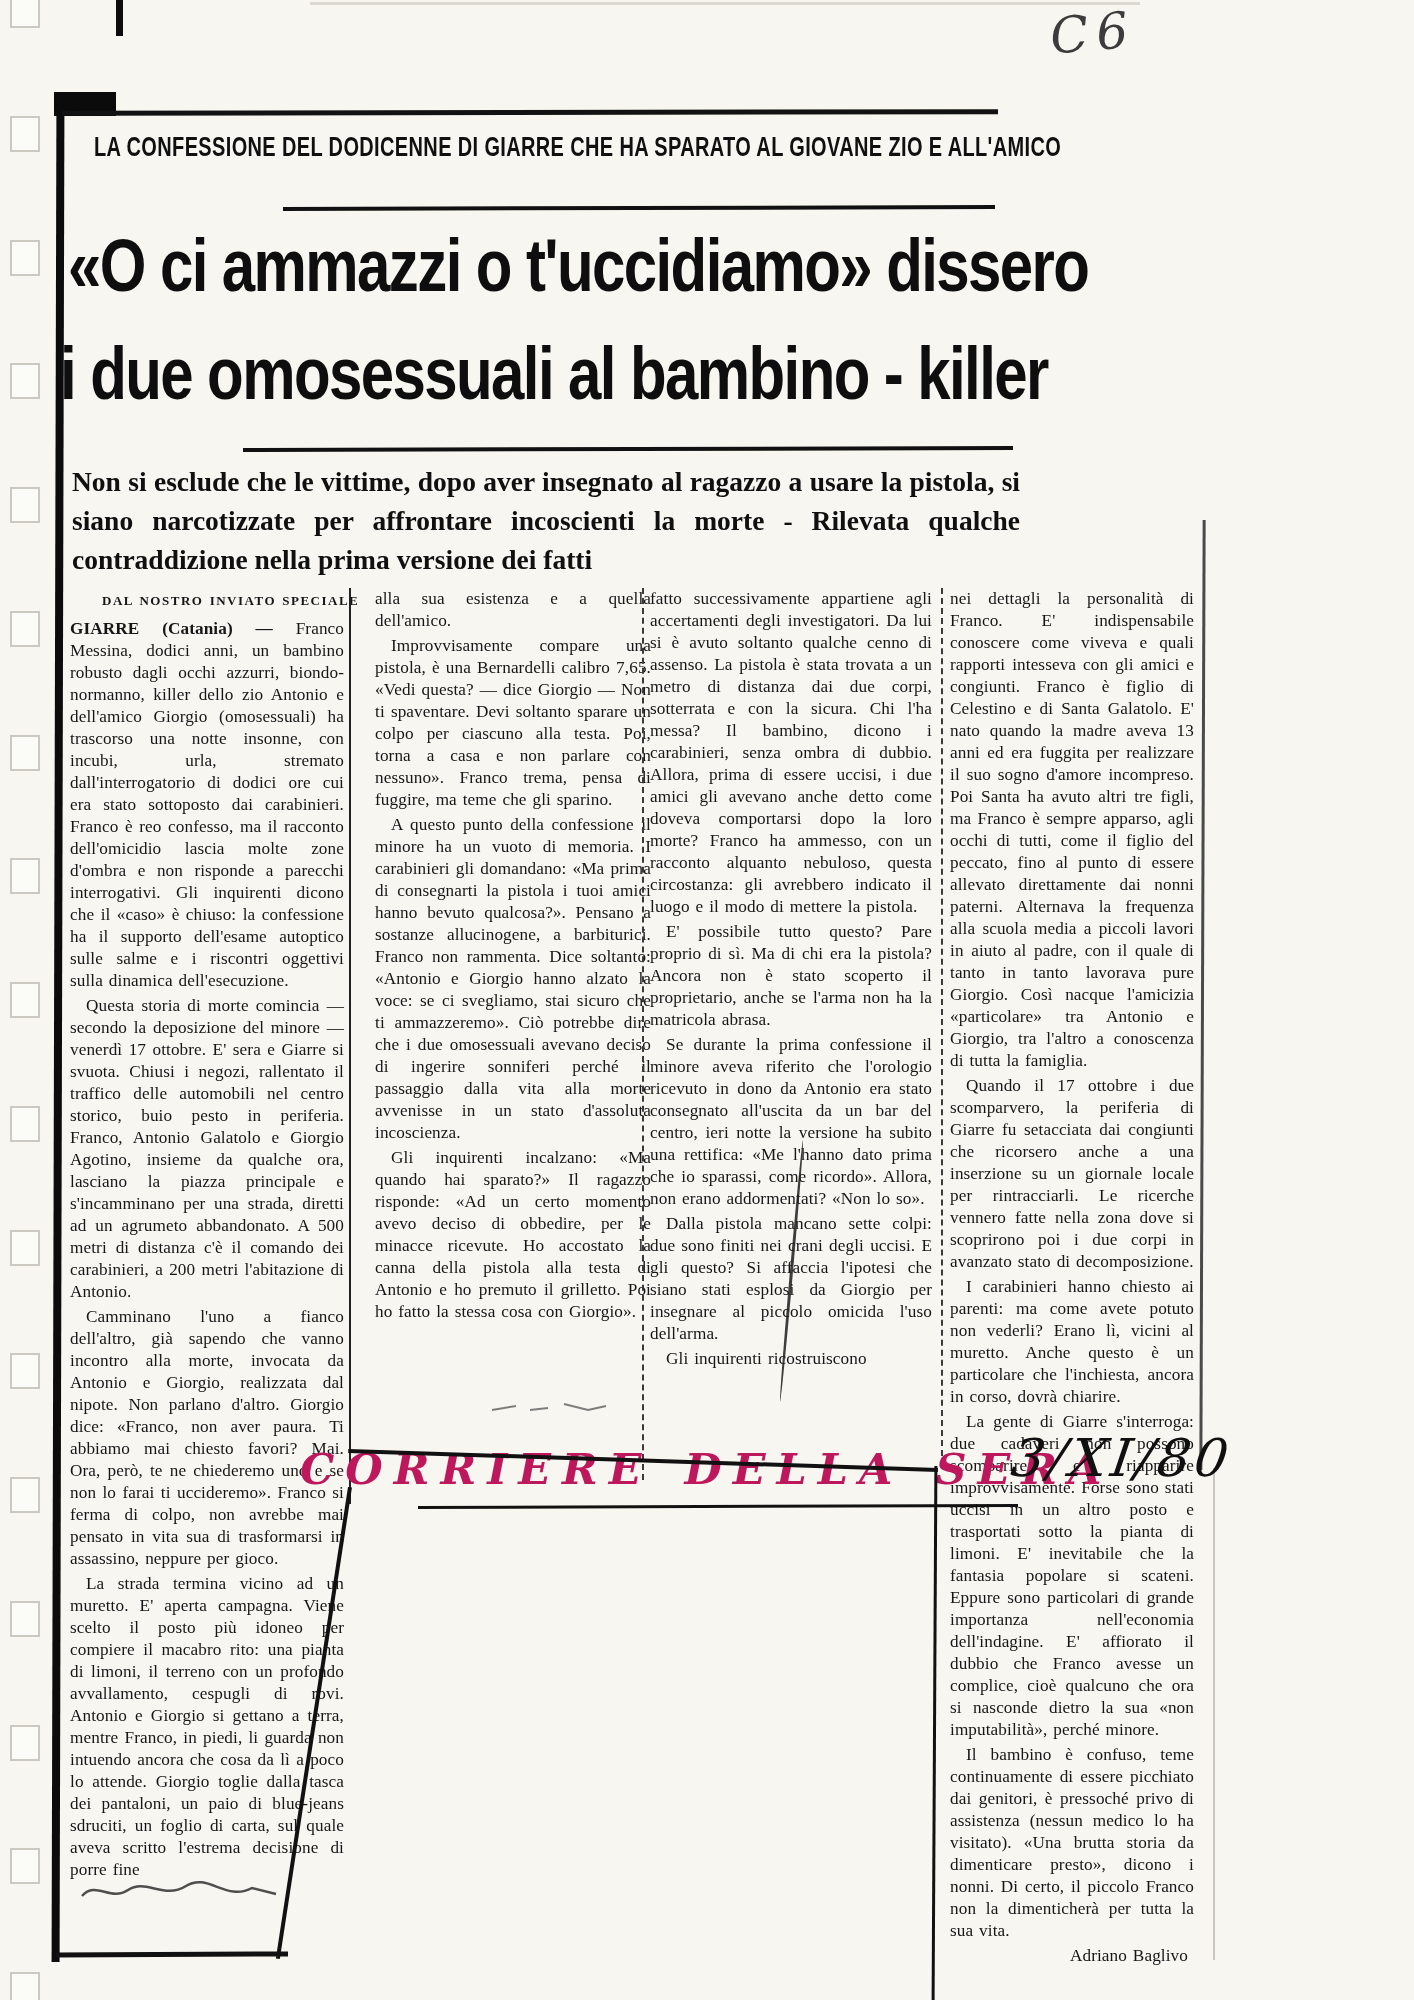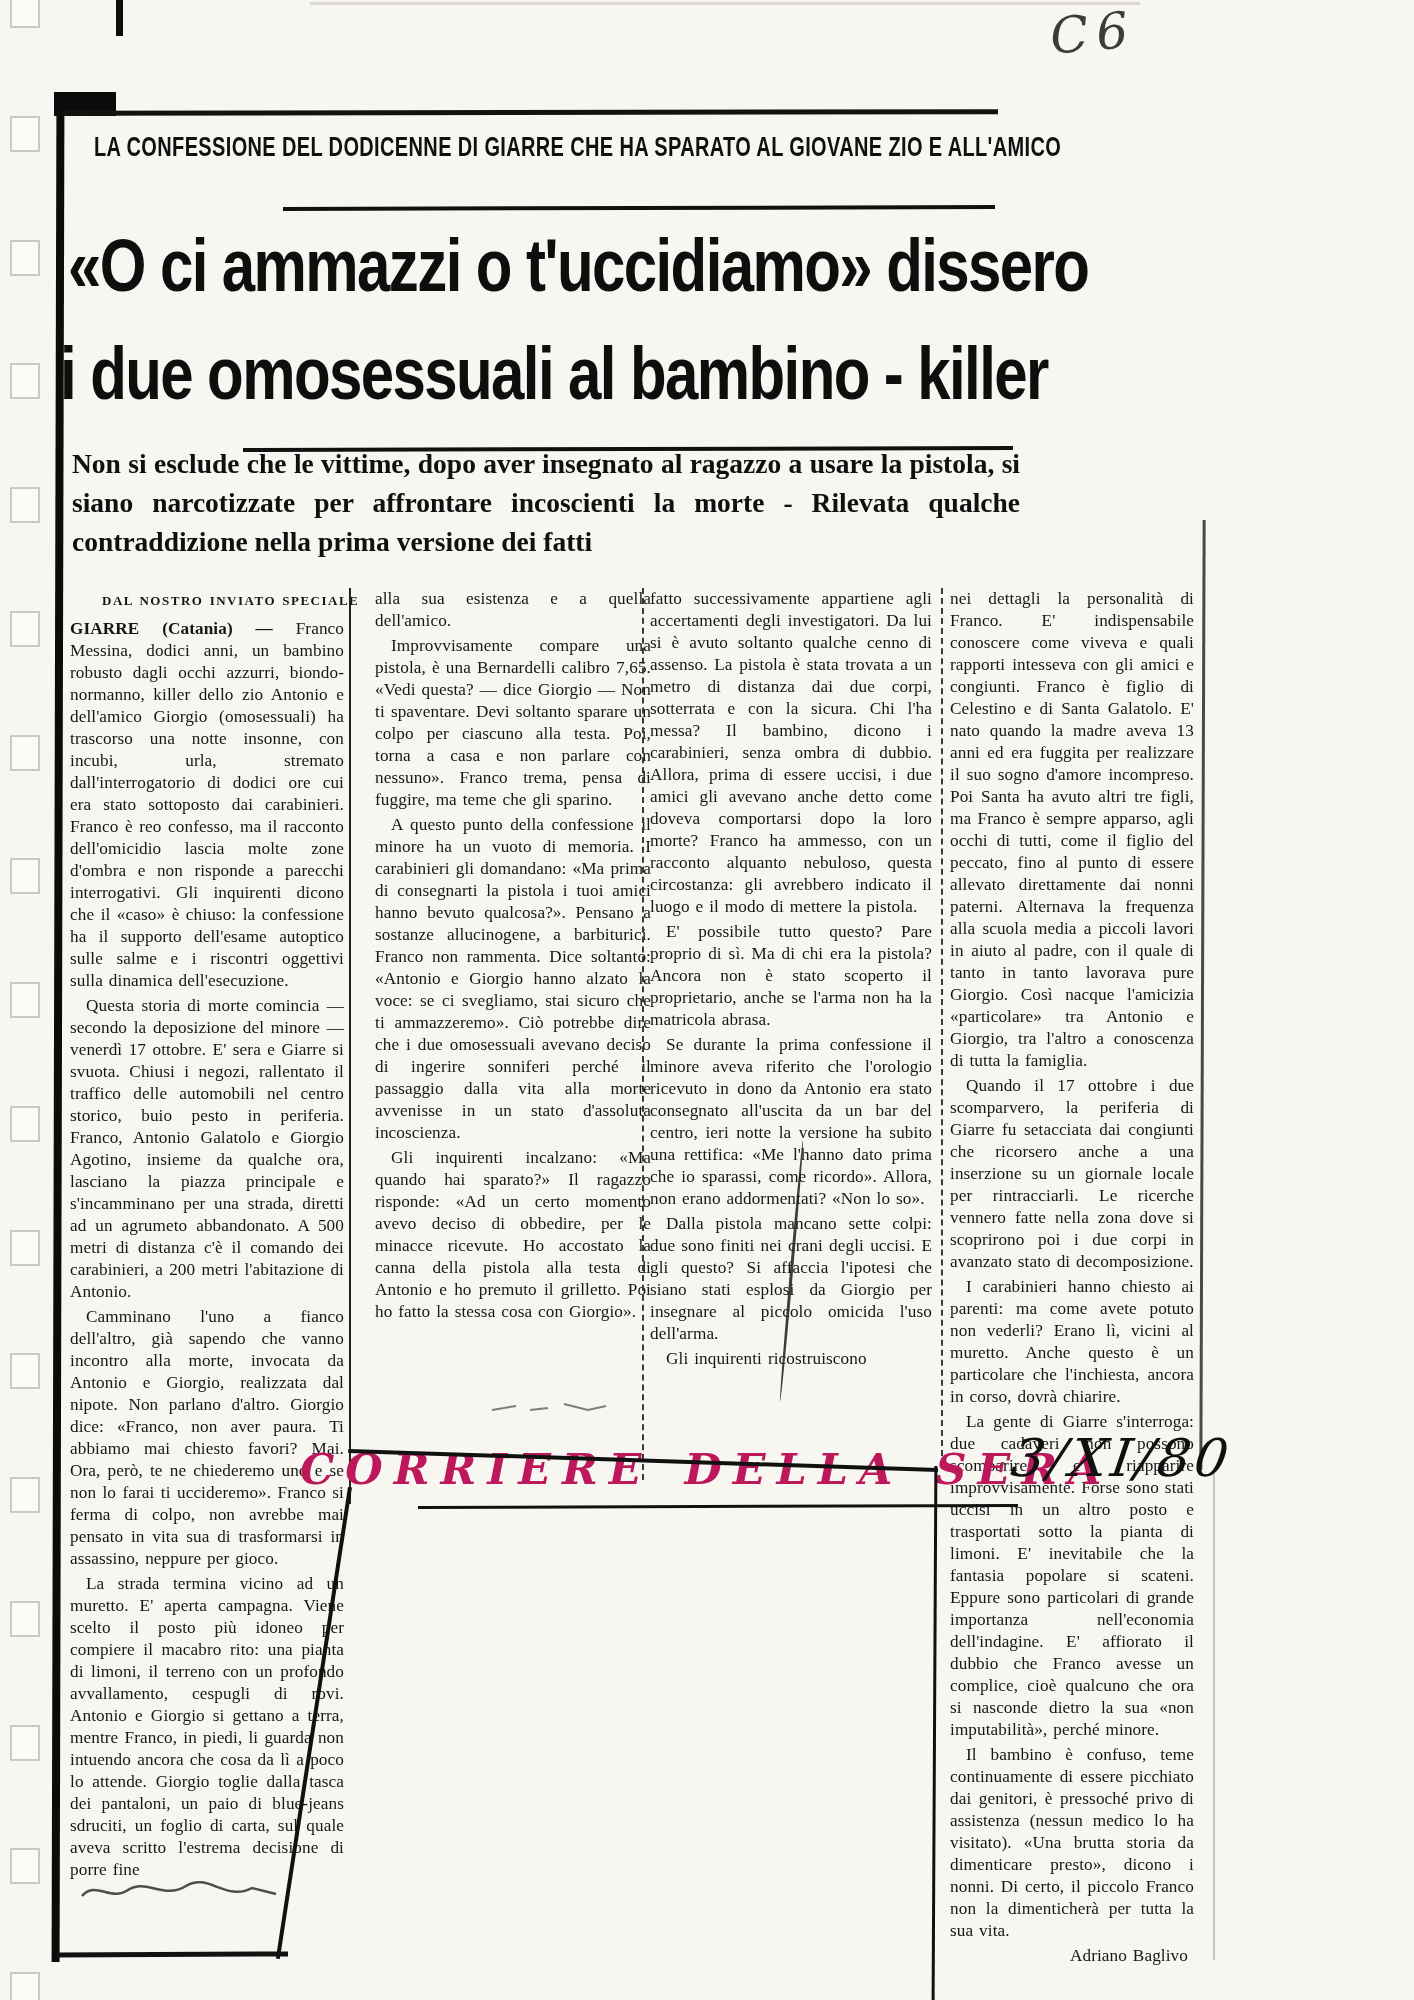--- a/index.html
+++ b/index.html
@@ -23,21 +23,21 @@
   #bottom-rule{position:absolute;left:56px;top:1952px;width:232px;height:5px;background:#111;transform:rotate(-.3deg);}
   
   #kicker{position:absolute;left:94px;top:132px;font-family:"Liberation Sans",sans-serif;font-weight:700;
           font-size:27px;letter-spacing:.5px;white-space:nowrap;transform:scaleX(.74);transform-origin:left top;color:#101010;}
   #kicker-underline{position:absolute;left:283px;top:206px;width:712px;height:4px;background:#111;transform:rotate(-.15deg);}
   .headline{position:absolute;font-family:"Liberation Sans",sans-serif;font-weight:700;font-size:75px;line-height:1;
           letter-spacing:-2px;white-space:nowrap;transform:scaleX(.8);transform-origin:left top;color:#0e0e0e;}
   #headline-line1{left:68px;top:228px;}
   #headline-line2{left:60px;top:336px;}
   #headline-rule{position:absolute;left:243px;top:447px;width:770px;height:4px;background:#111;transform:rotate(-.15deg);}
-  #deck{position:absolute;left:72px;top:444px;width:948px;font-weight:700;font-size:27.5px;line-height:39px;
+  #deck{position:absolute;left:72px;top:462px;width:948px;font-weight:700;font-size:27.5px;line-height:39px;
         text-align:justify;color:#101010;}
   
   .col{position:absolute;top:588px;text-align:justify;font-size:17.2px;line-height:22px;letter-spacing:.1px;
        word-spacing:1.5px;color:#161616;}
   #col1{left:70px;width:274px;}
   #col2{left:359px;width:276px;margin-left:16px;}
   #col3{left:650px;width:282px;}
   #col4{left:950px;width:244px;}
   .body-p{margin:0 0 3px 0;text-indent:16px;}
   .no-indent{text-indent:0;}

